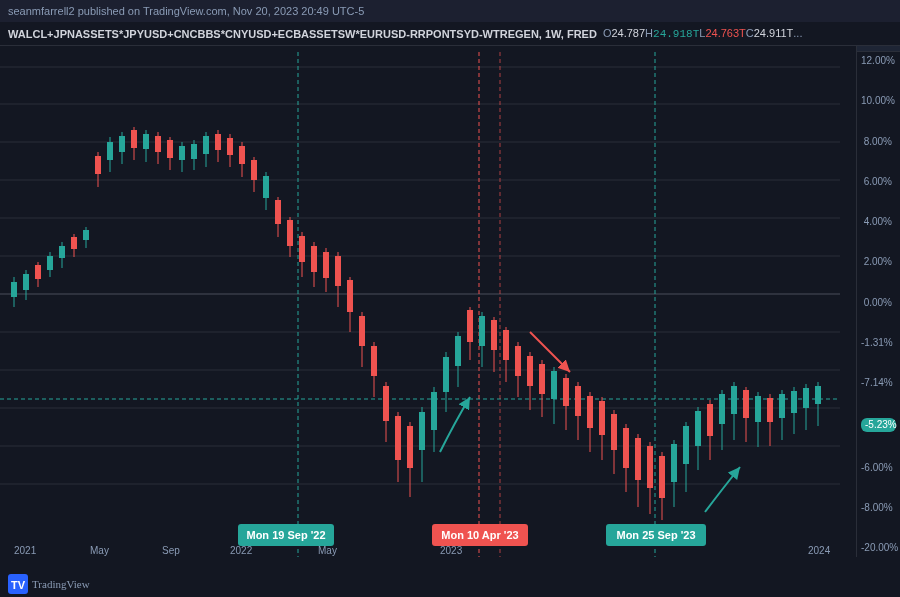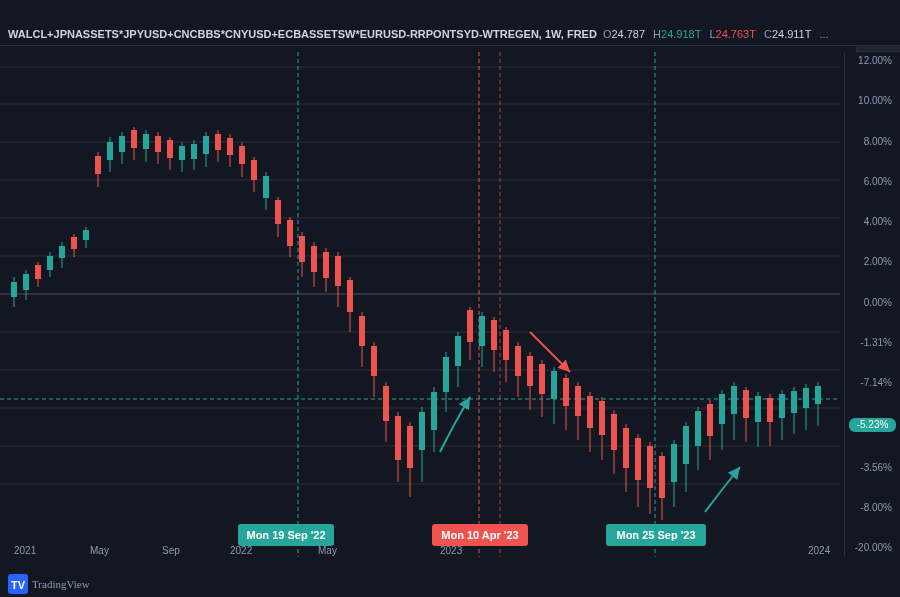--- a/index.html
+++ b/index.html
@@ -52,28 +52,27 @@
     #symbol-bar .symbol-name {
       color: #d1d4dc;
       font-size: 11px;
       font-weight: 600;
       white-space: nowrap;
       margin-right: 6px;
     }
 
     #symbol-bar .ohlc {
       display: flex;
-      gap: 8px;
       font-size: 11px;
       white-space: nowrap;
     }
 
     #symbol-bar .ohlc span { color: #8a9bb5; }
     #symbol-bar .ohlc .val { color: #d1d4dc; }
-    #symbol-bar .ohlc .val.up { color: #26a69a; }
+    #symbol-bar .ohlc .val.up { color: #26a69a; font-family: Liberation Mono, monospace; }
     #symbol-bar .ohlc .val.down { color: #ef5350; }
 
     #currency-badge {
       position: absolute;
       top: 22px;
       right: 0;
       height: 30px;
       background: #1e2535;
       color: #8a9bb5;
       font-size: 11px;
@@ -92,21 +91,21 @@
       right: 60px;
       bottom: 40px;
       overflow: hidden;
     }
 
     
     #y-axis {
       position: absolute;
       top: 52px;
       right: 0;
-      width: 56px;
+      width: 44px;
       bottom: 40px;
       background: #131722;
       border-left: 1px solid #2a2e39;
       display: flex;
       flex-direction: column;
       justify-content: space-between;
       padding: 4px 4px;
     }
 
     .y-label {
@@ -145,20 +144,23 @@
       font-size: 11px;
       color: #8a9bb5;
       font-family: Liberation Serif, serif;
     }
   </style>
 </head>
 <body>
 
 <div id="chart-container">
 
+  <div id="top-bar">
+    <span>seanmfarrell2 published on TradingView.com, Nov 20, 2023 20:49 UTC-5</span>
+  </div>
 
   <div id="symbol-bar">
     <span class="symbol-name">WALCL+JPNASSETS*JPYUSD+CNCBBS*CNYUSD+ECBASSETSW*EURUSD-RRPONTSYD-WTREGEN, 1W, FRED</span>
     <div class="ohlc">
       <span><span>O</span><span class="val">24.787</span></span>
       <span><span>H</span><span class="val up">24.918T</span></span>
       <span><span>L</span><span class="val down">24.763T</span></span>
       <span><span>C</span><span class="val">24.911T</span></span>
       <span>...</span>
     </div>
@@ -455,21 +457,21 @@
     <div class="y-label">12.00%</div>
     <div class="y-label">10.00%</div>
     <div class="y-label">8.00%</div>
     <div class="y-label">6.00%</div>
     <div class="y-label">4.00%</div>
     <div class="y-label">2.00%</div>
     <div class="y-label">0.00%</div>
     <div class="y-label">-1.31%</div>
     <div class="y-label">-7.14%</div>
     <div class="y-label highlight">-5.23%</div>
-    <div class="y-label">-3.56%</div>
+    <div class="y-label">-6.00%</div>
     <div class="y-label">-8.00%</div>
     <div class="y-label">-20.00%</div>
   </div>
 
   <div id="tv-logo">
     <svg class="tv-icon" viewBox="0 0 20 20">
       <rect width="20" height="20" rx="3" fill="#2962FF"></rect>
       <text x="10" y="15" text-anchor="middle" fill="white" font-size="11" font-weight="bold" font-family="sans-serif">TV</text>
     </svg>
     <span class="tv-text">TradingView</span>

